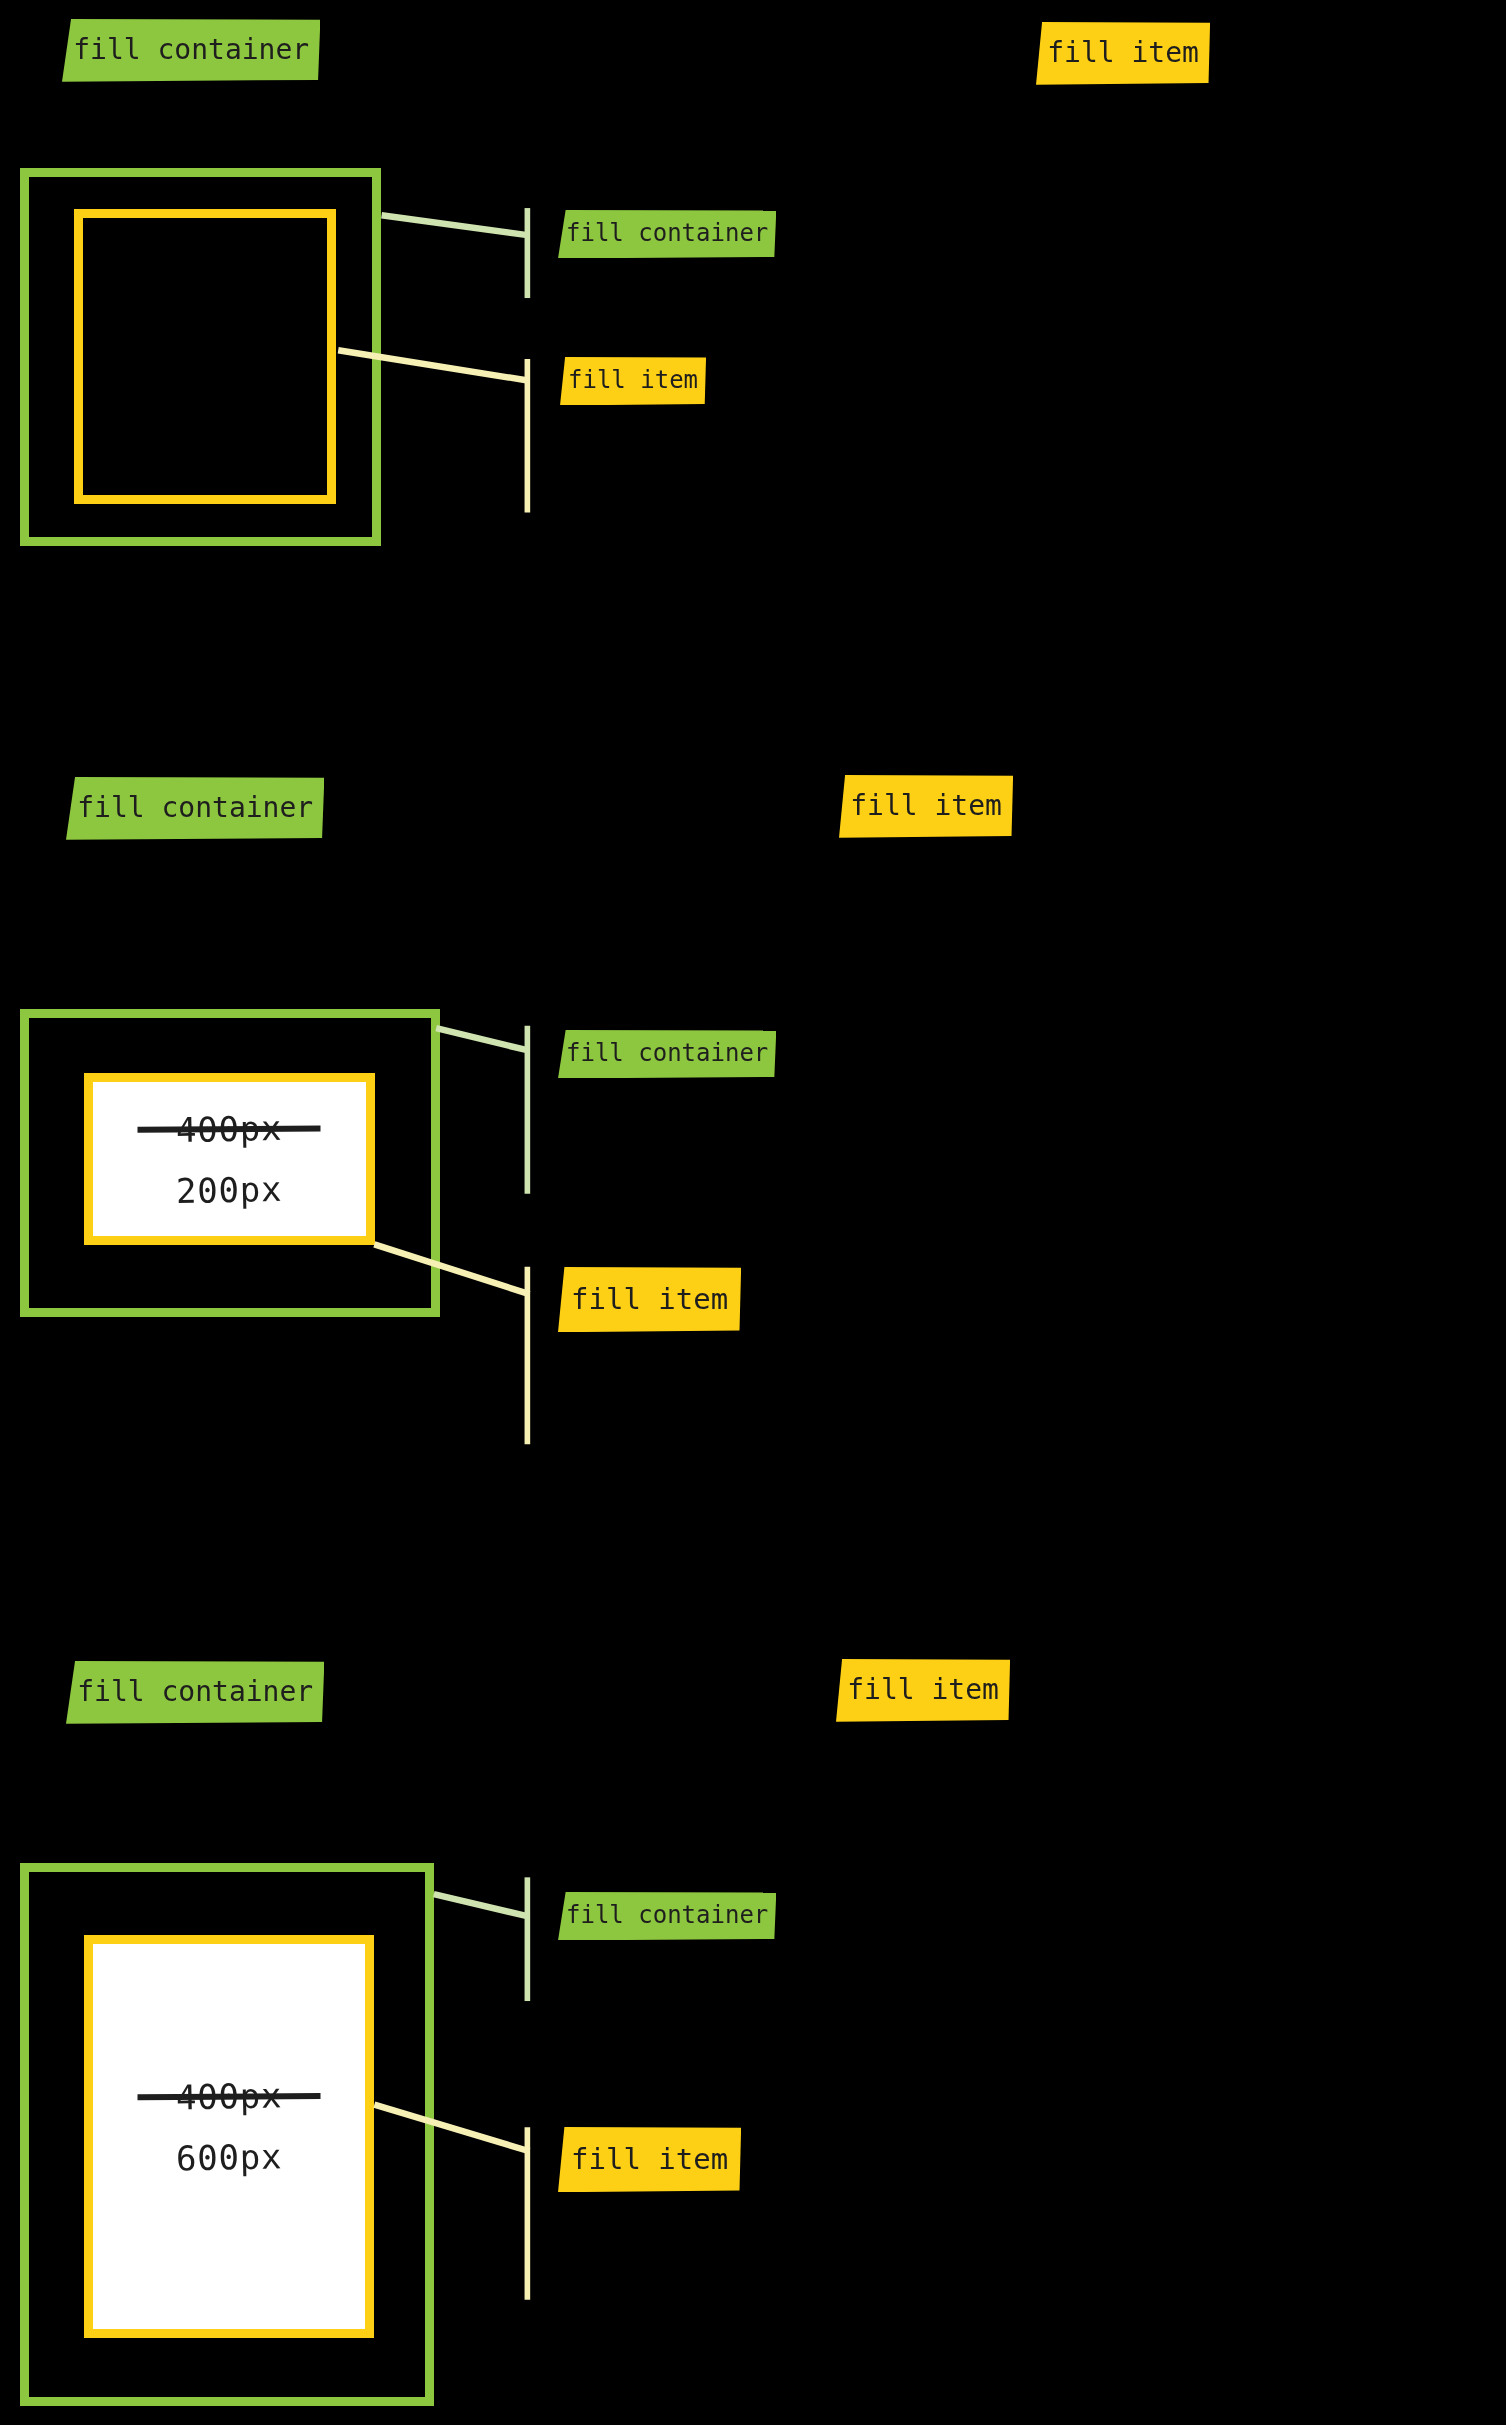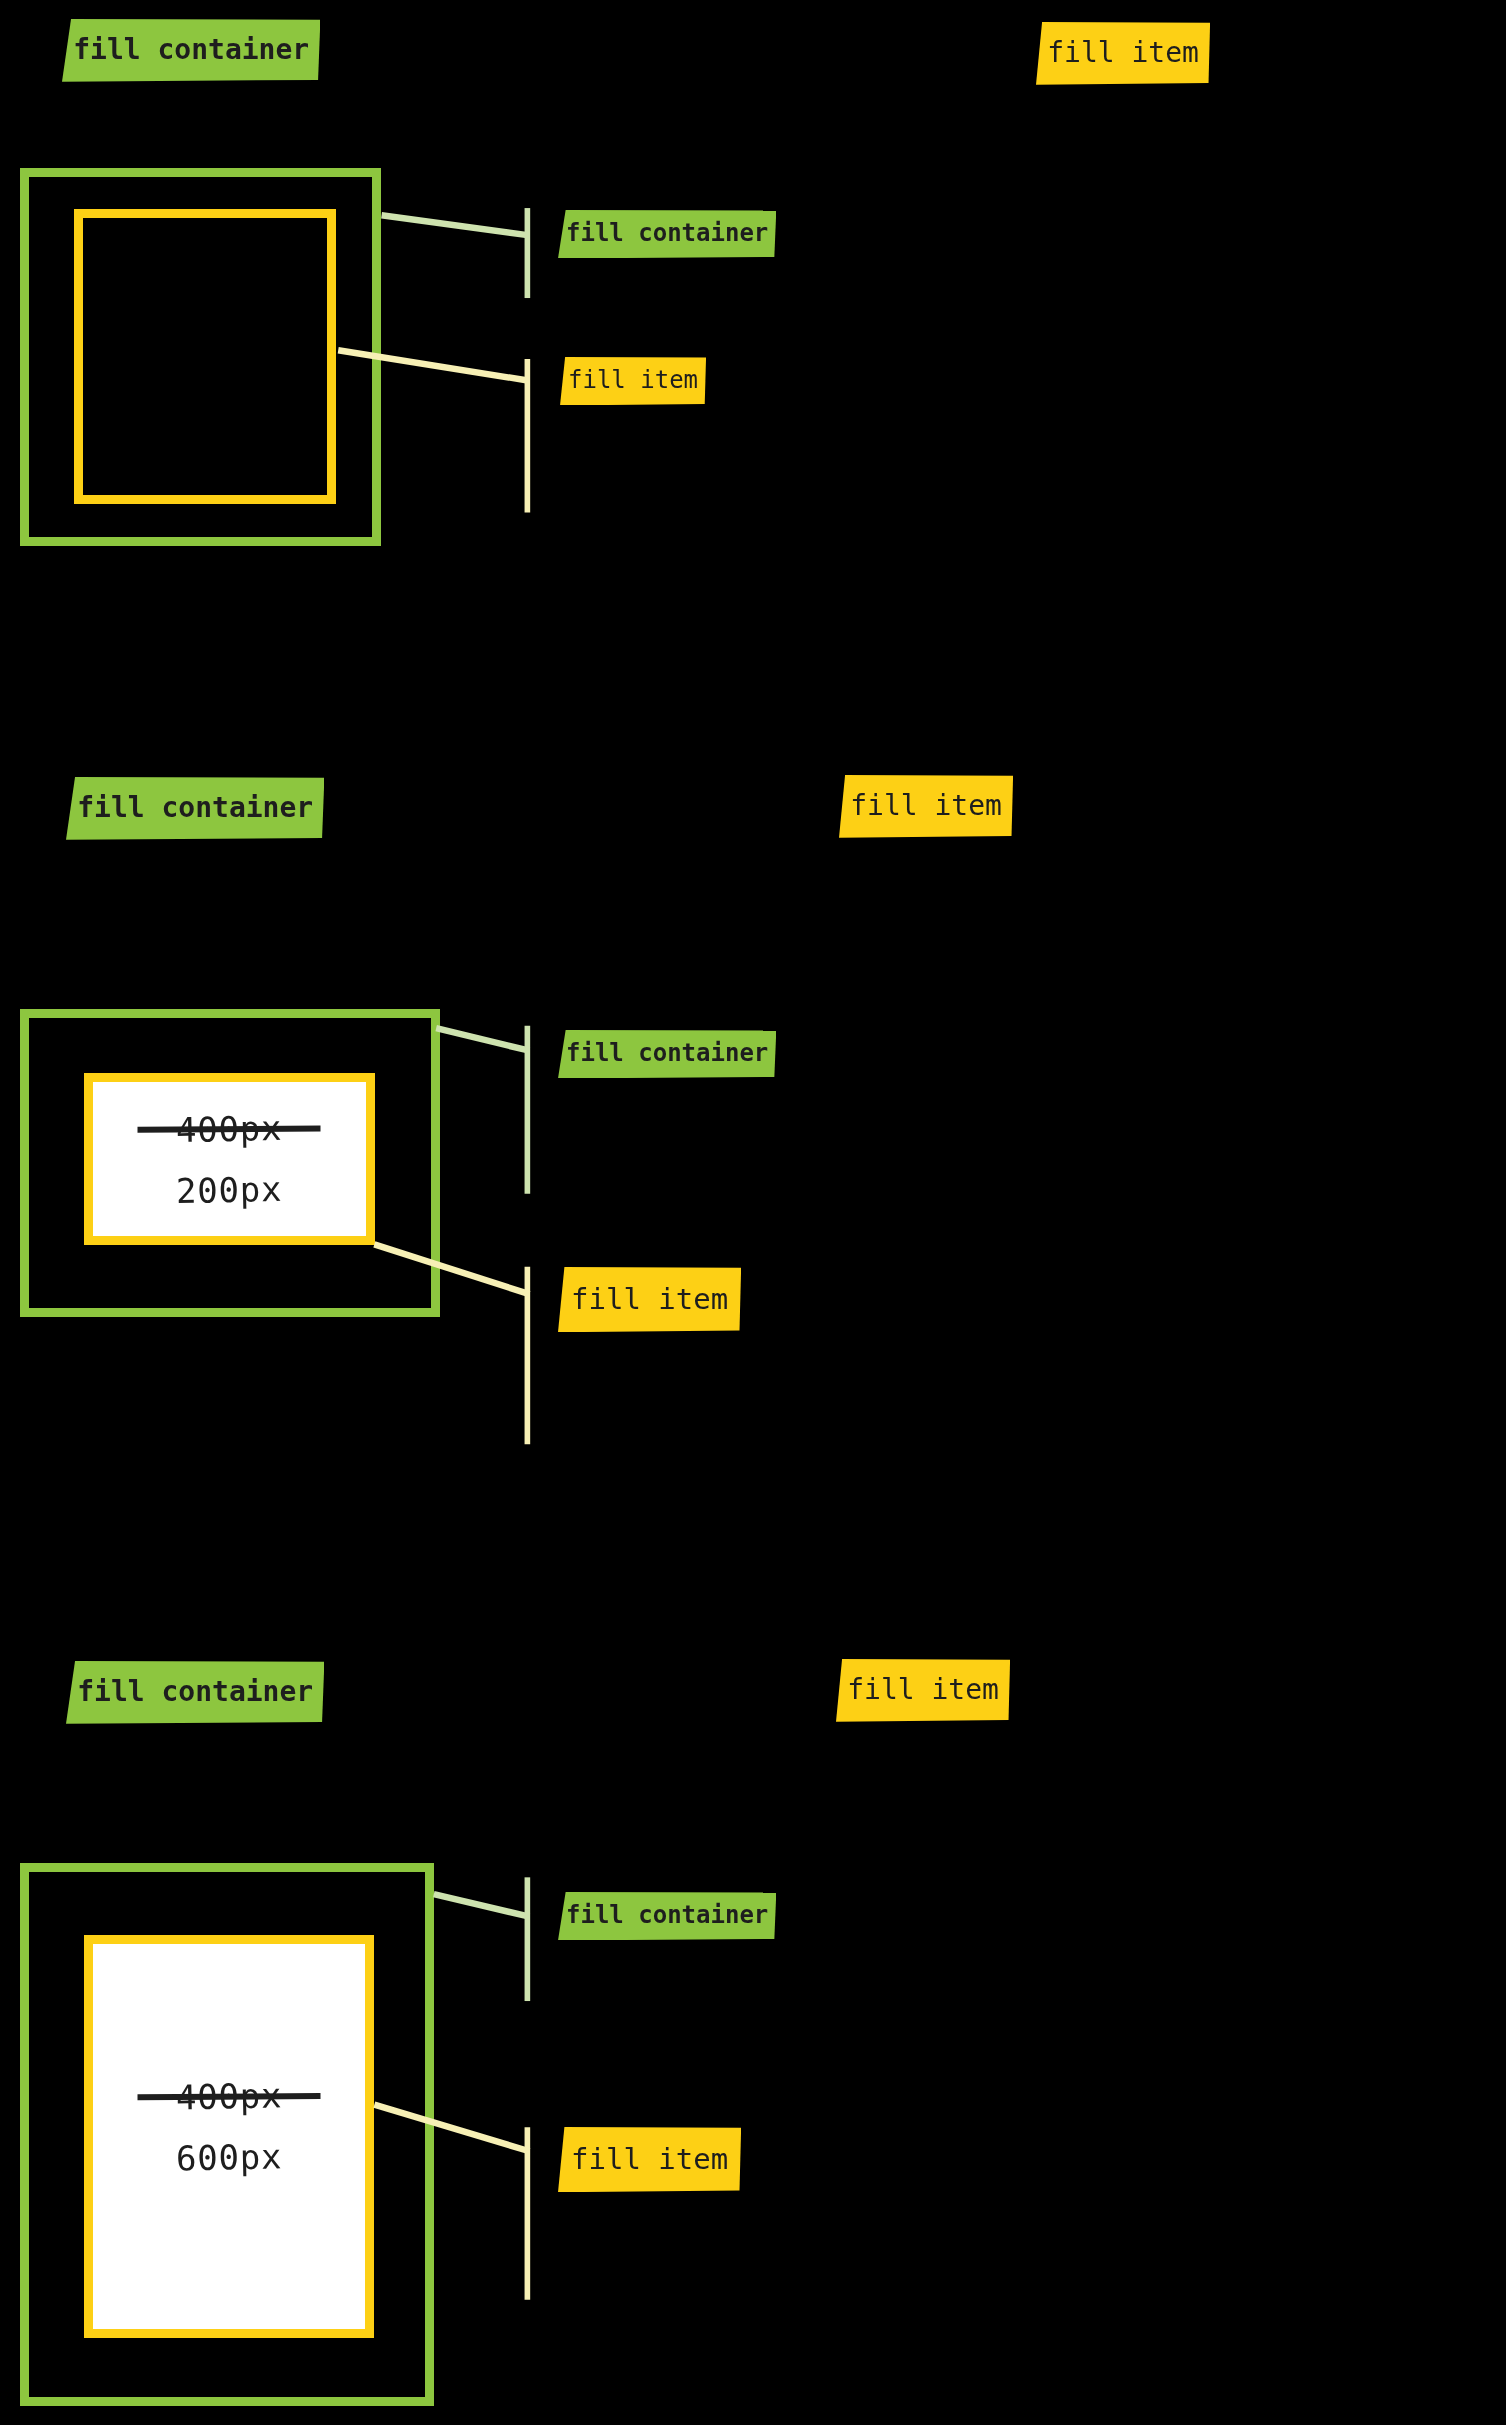--- a/index.html
+++ b/index.html
@@ -21,21 +21,21 @@
   
   .tag {
     position: absolute;
     z-index: 10;
     white-space: nowrap;
     color: var(--ink, #222);
     font-family: "DejaVu Sans Mono", "Liberation Mono", monospace;
     line-height: 1.15;
     clip-path: polygon(3.5% 0%, 100% 1.2%, 99.1% 97%, 0% 100%);
   }
-  .tag.green  { background: var(--green, #8dc63f); font-weight: bold; }
+  .tag.green  { background: var(--green, #8dc63f); }
   .tag.yellow { background: var(--yellow, #fdd015); text-align: center; }
   .tag.lg { font-size: 28px; padding: 15.3px 11.2px; }   
   .tag.md { font-size: 29px; padding: 16px 13px; }   
   .tag.sm { font-size: 24px; padding: 10.4px 8px; }   
 
   
   .box {
     position: absolute;
     box-sizing: border-box;
   }

